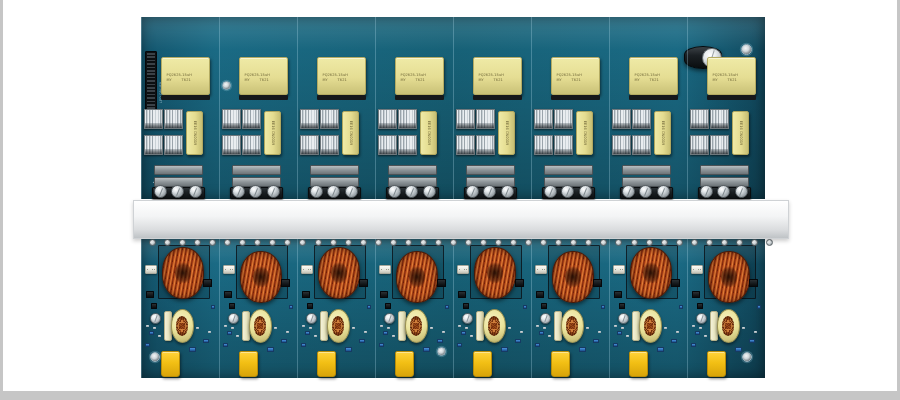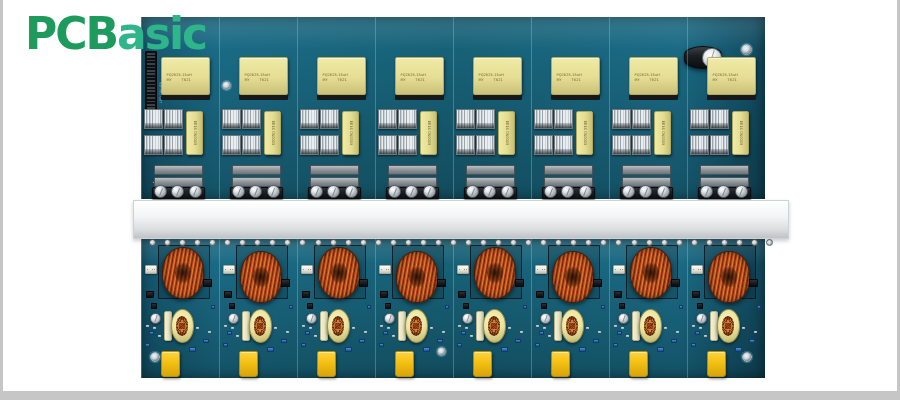--- a/index.html
+++ b/index.html
@@ -332,23 +332,20 @@
   #footer {
     position:absolute; left:-3px; right:-3px; bottom:-3px; height:9px;
     background:#c6c6c6; z-index:50;
   }
 </style>
 </head>
 <body>
 
 <div id="stage">
 
-  <div id="logo">
-    <span class="pcb">PCB</span><span class="asic">asic</span>
-  </div>
 
   <div id="board">
 
     <div class="pcb-plate" id="plate-top"></div>
 
     <div class="pcb-plate" id="plate-bottom"></div>
 
     <div class="header-blk" style="left:4px; top:34px; width:12px; height:76px;">
       <div class="pins"></div>
     </div>

